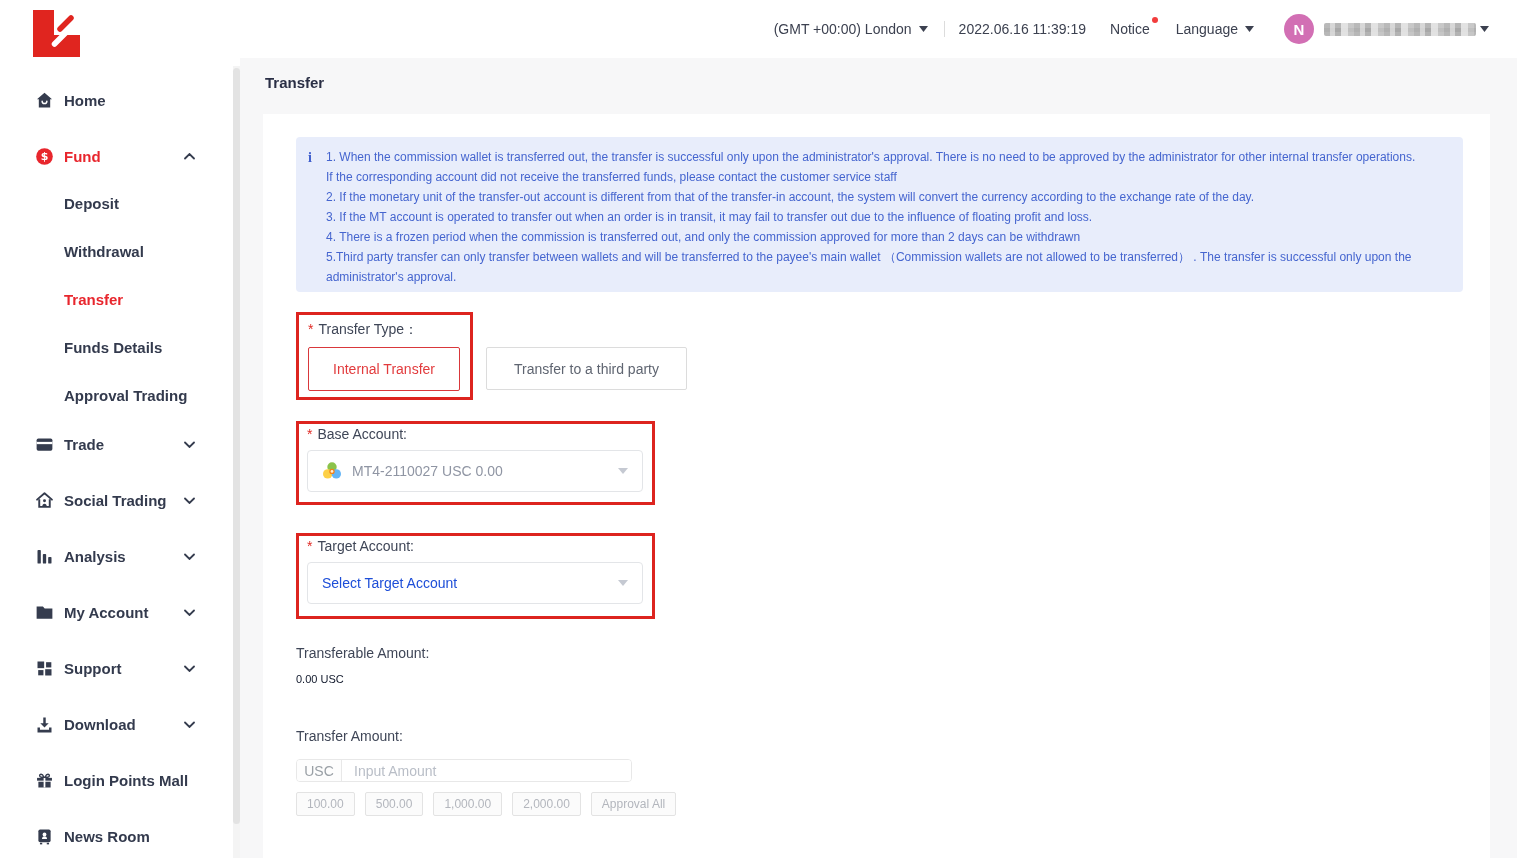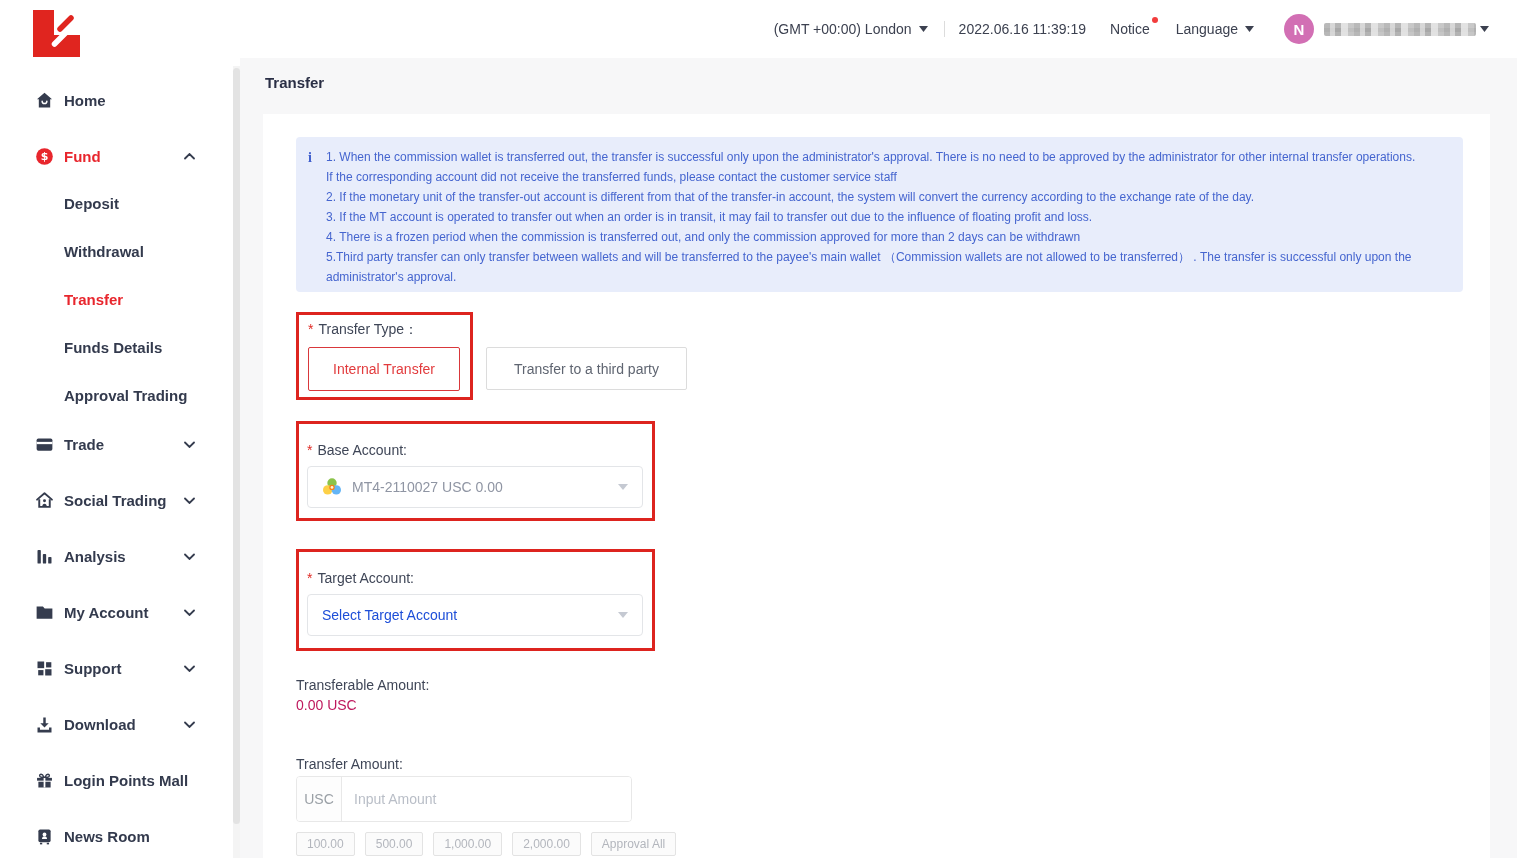--- a/index.html
+++ b/index.html
@@ -91,42 +91,42 @@
     margin-top:8px; width:152px; height:44px; background:#fff;
     border:1px solid #d9383b; border-radius:2px; color:#e23b3d;
     font-size:14px; font-family:inherit; cursor:pointer;
   }
   .btn-third {
     margin-left:13px; margin-bottom:10px; width:201px; height:43px; background:#fff;
     border:1px solid #dcdcdc; border-radius:2px; color:#5f6571;
     font-size:14px; font-family:inherit; cursor:pointer;
   }
 
-  .acct-hlbox { margin-top:21px; width:359px; padding:18px 0 10px 8px; }
+  .acct-hlbox { margin-top:21px; width:359px; padding:2px 0 10px 8px; }
   .acct-hlbox.target { margin-top:28px; padding-bottom:12px; }
   .select-box {
     margin-top:8px; width:336px; height:42px; border:1px solid #e3e5e8; border-radius:4px;
     background:#fff; display:flex; align-items:center; padding:0 14px; cursor:pointer;
     position:relative;
   }
   .select-value { font-size:14px; color:#8f95a3; margin-left:10px; }
   .select-placeholder { font-size:14px; color:#1d4ed8; }
   .select-caret {
     position:absolute; right:14px; width:0; height:0;
     border-left:5px solid transparent; border-right:5px solid transparent;
     border-top:6px solid #c5c9d2;
   }
   .mt4-icon { width:20px; height:20px; flex:0 0 auto; }
 
   .transferable-label { margin-top:26px; }
-  .transferable-value { margin-top:4px; font-size:14px; color:#be185d; }
+  .transferable-value { margin-top:12px; font-size:11px; color:#0f172a; }
 
   .amount-label { margin-top:43px; }
   .amount-group {
-    margin-top:4px; width:336px; height:46px; border:1px solid #e8e8e8; border-radius:4px;
+    margin-top:15px; width:336px; height:23px; border:1px solid #e8e8e8; border-radius:4px;
     display:flex; align-items:stretch; overflow:hidden; background:#fff;
   }
   .amount-prefix {
     width:45px; display:flex; align-items:center; justify-content:center;
     color:#9aa0a6; font-size:14px; border-right:1px solid #e8e8e8; background:#fdfdfd;
   }
   .amount-input {
     flex:1; border:none; outline:none; padding:0 12px; font-size:14px;
     font-family:inherit; color:#3f4657; background:#fff;
   }

